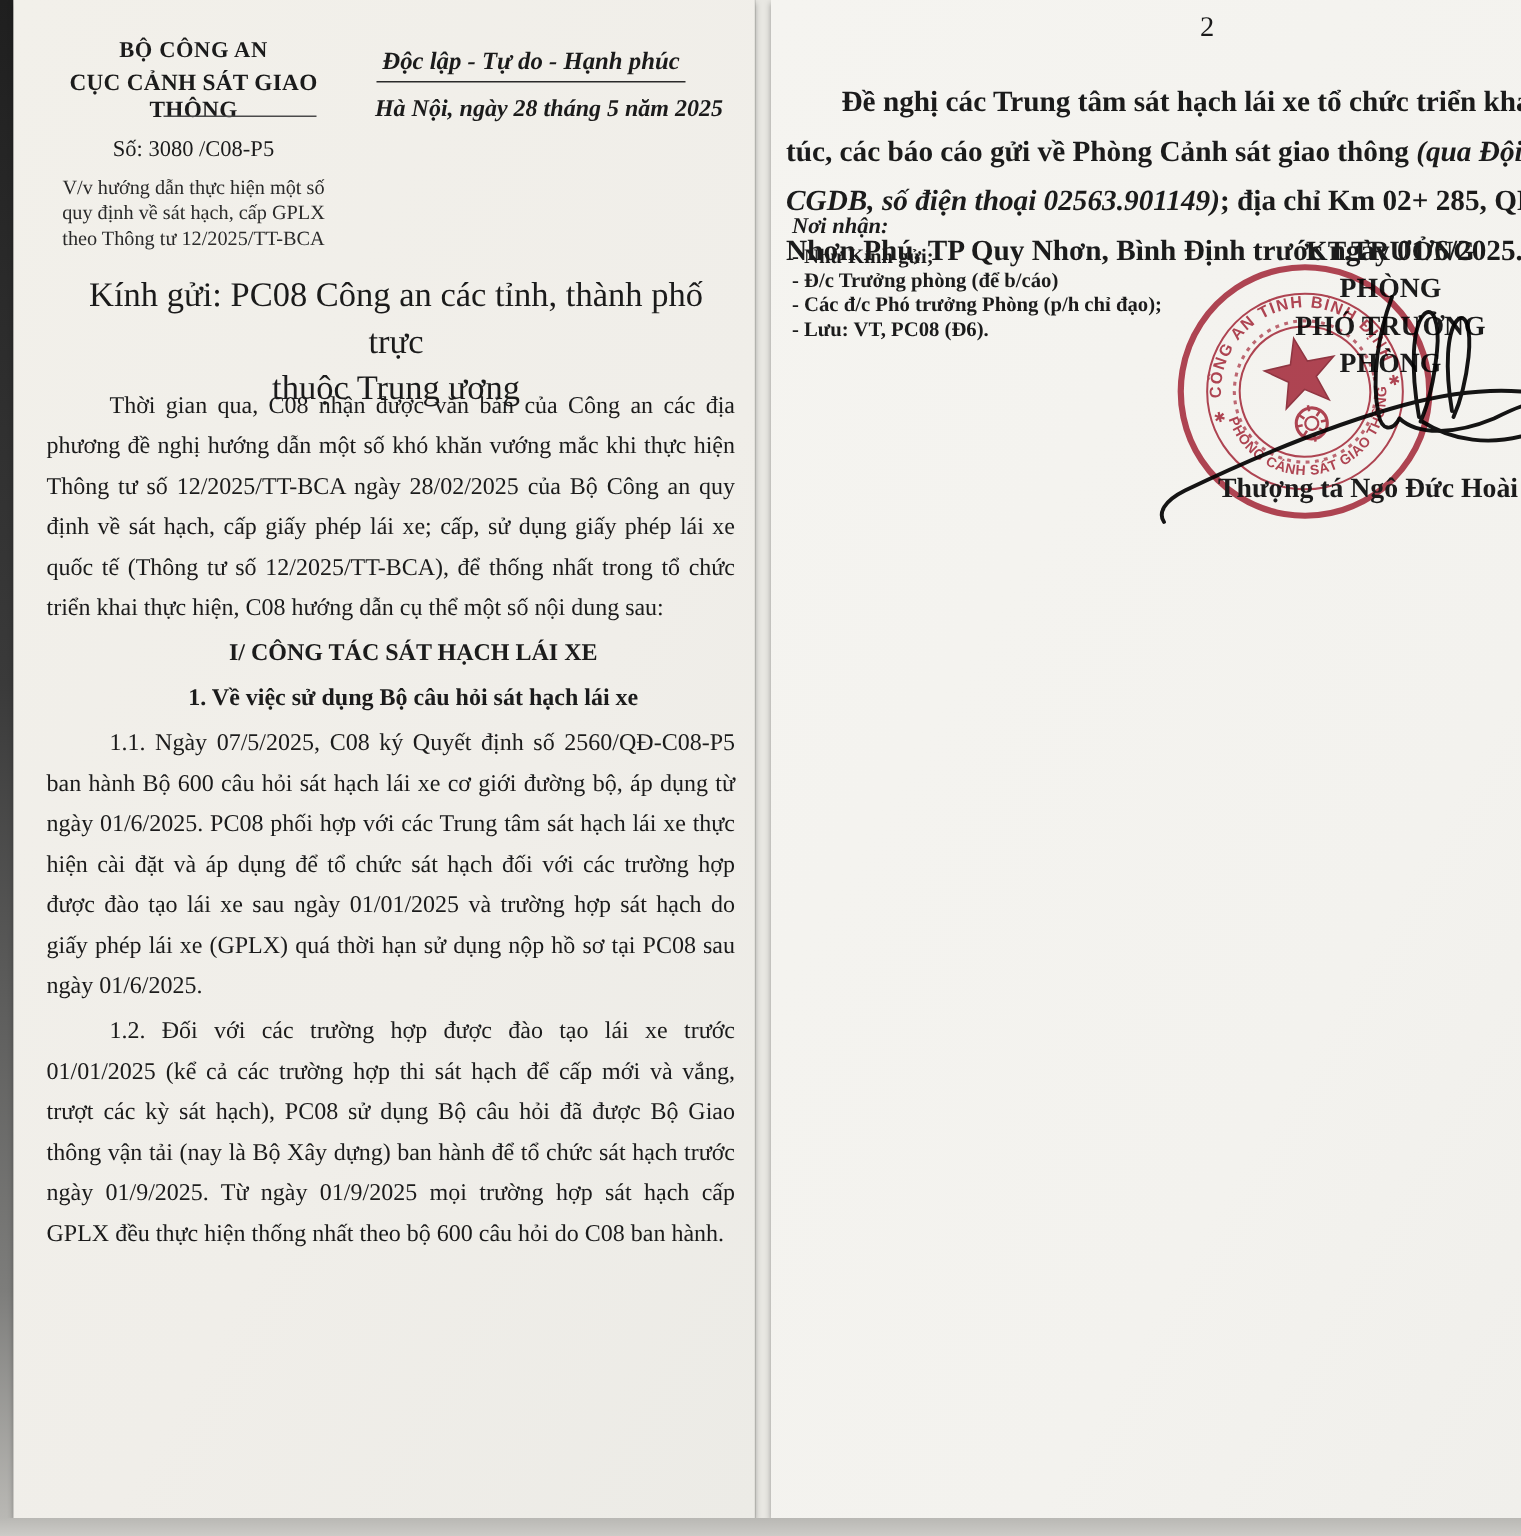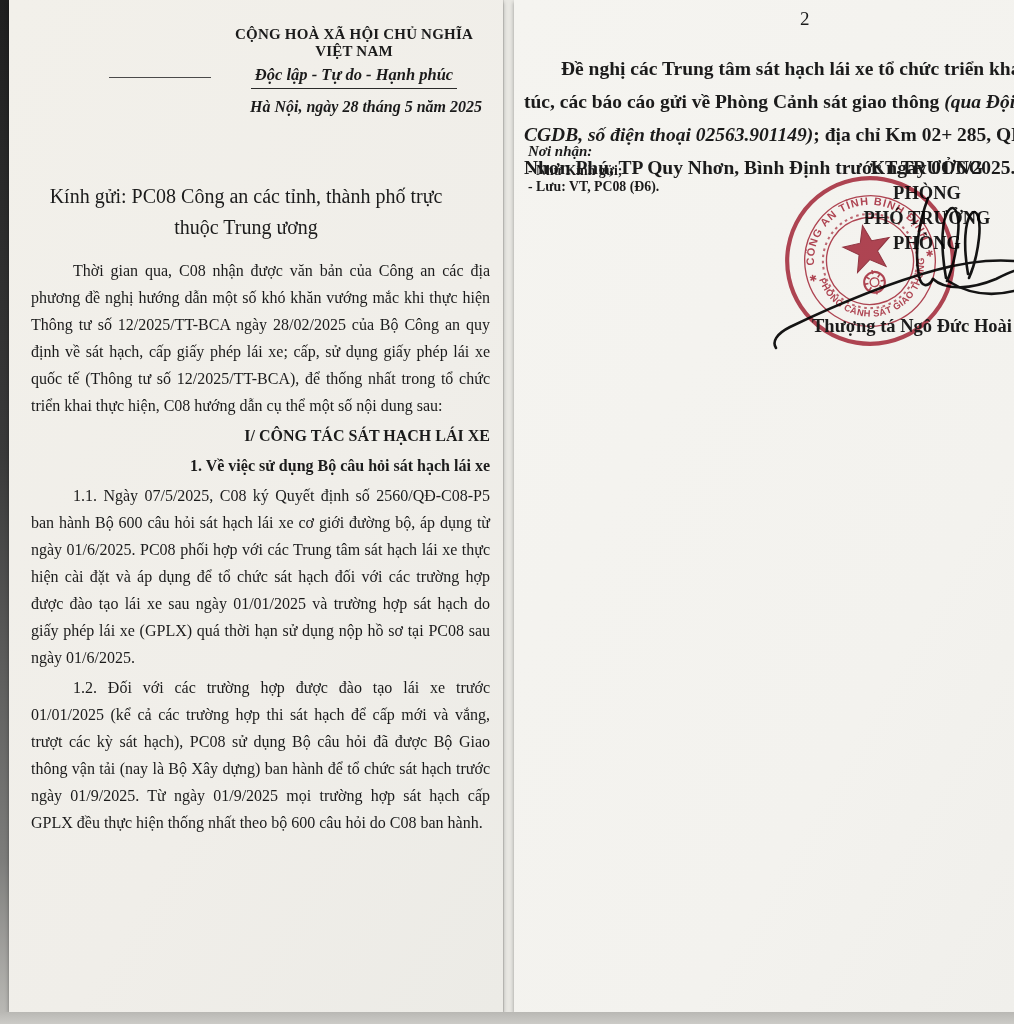--- a/index.html
+++ b/index.html
@@ -52,29 +52,29 @@
   }
   .hdr-right .country { font-size:15px; font-weight:bold; letter-spacing:0.2px; }
   .hdr-right .motto {
     display:inline-block; font-size:16.5px; font-weight:bold; font-style:italic;
     margin-top:5px; padding:0 4px 3px 4px; border-bottom:1.6px solid #2a2a2a;
   }
   .hdr-right .place-date { font-size:16px; font-weight:bold; font-style:italic; margin-top:9px;text-align:right; }
 
   
   .recipient {
-    position:absolute; left:12px; top:181px; width:450px;
-    text-align:center; font-size:20px; line-height:31px;
+    position:absolute; left:30px; top:181px; width:450px;
+    text-align:center; font-size:23px; line-height:31px;
   }
   .p1-body {
     position:absolute; left:22px; top:254px; width:459px;
     font-size:16px; line-height:27px; text-align:justify;
   }
   .p1-body p { text-indent:42px; margin:0; }
-  .p1-body .heading { font-weight:bold; text-indent:30px; text-align:right; margin-top:3px;font-family:Liberation Serif, serif; }
+  .p1-body .heading { font-weight:bold; text-indent:30px; text-align:center; margin-top:3px;font-family:Liberation Serif, serif; }
   .p1-body .para { margin-top:3px; }
 
   
   .page-num { position:absolute; left:286px; top:8px; font-size:19px; }
   .p2-body {
     position:absolute; left:10px; top:52px; width:700px;
     font-size:19.5px; font-weight:bold; line-height:33px; white-space:nowrap;
   }
   .p2-body .ln { display:block; }
   .p2-body .ln.first { text-indent:37px; }
@@ -108,24 +108,33 @@
   }
 </style>
 </head>
 <body>
 
 <div class="edge-strip"></div>
 <div class="gutter"></div>
 
 <div class="page page-1">
 
+  <div class="hdr-left">
+    <div class="ministry">BỘ CÔNG AN</div>
+    <div class="department">CỤC CẢNH SÁT GIAO THÔNG</div>
+    <div class="doc-number">Số: 3080 /C08-P5</div>
+    <div class="subject">
+      <div>V/v hướng dẫn thực hiện một số</div>
+      <div>quy định về sát hạch, cấp GPLX</div>
+      <div>theo Thông tư 12/2025/TT-BCA</div>
+    </div>
+  </div>
   <div class="artifact-line"></div>
 
   <div class="hdr-right">
-    <div class="country">CỘNG HOÀ XÃ HỘI CHỦ NGHĨA VIỆT NAM</div>
     <div><span class="motto">Độc lập - Tự do - Hạnh phúc</span></div>
     <div class="place-date">Hà Nội, ngày 28 tháng 5 năm 2025</div>
   </div>
 
   <div class="recipient">
     <div>Kính gửi: PC08 Công an các tỉnh, thành phố trực</div>
     <div>thuộc Trung ương</div>
   </div>
 
   <div class="p1-body">
@@ -144,20 +153,22 @@
   <div class="p2-body">
     <span class="ln first">Đề nghị các Trung tâm sát hạch lái xe tổ chức triển khai thực hiện ngh</span>
     <span class="ln"><span>túc, các báo cáo gửi về Phòng Cảnh sát giao thông </span><span class="it">(qua Đội Sát hạch, cấp G</span></span>
     <span class="ln"><span class="it">CGDB, số điện thoại 02563.901149)</span><span>; địa chỉ Km 02+ 285, QL1D, Tổ 1, KV</span></span>
     <span class="ln"><span>Nhơn Phú, TP Quy Nhơn, Bình Định trước ngày 01/6/2025./.</span></span>
   </div>
 
   <div class="recipients-block">
     <div class="label">Nơi nhận:</div>
     <div class="item">- Như Kính gửi;</div>
+    <div class="item">- Đ/c Trưởng phòng (để b/cáo)</div>
+    <div class="item">- Các đ/c Phó trưởng Phòng (p/h chỉ đạo);</div>
     <div class="item">- Lưu: VT, PC08 (Đ6).</div>
   </div>
 
   <div class="sig-titles">
     <div>KT.TRƯỞNG PHÒNG</div>
     <div>PHÓ TRƯỞNG PHÒNG</div>
   </div>
 
   <div class="stamp-wrap">
     <svg width="176" height="176" viewBox="0 0 170 170">

